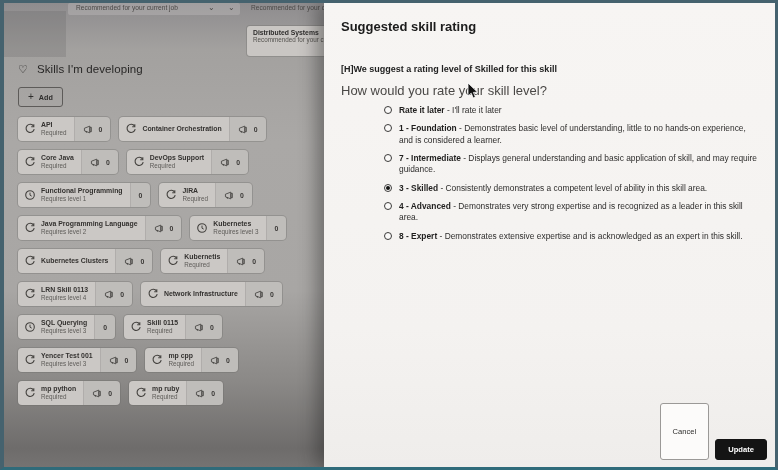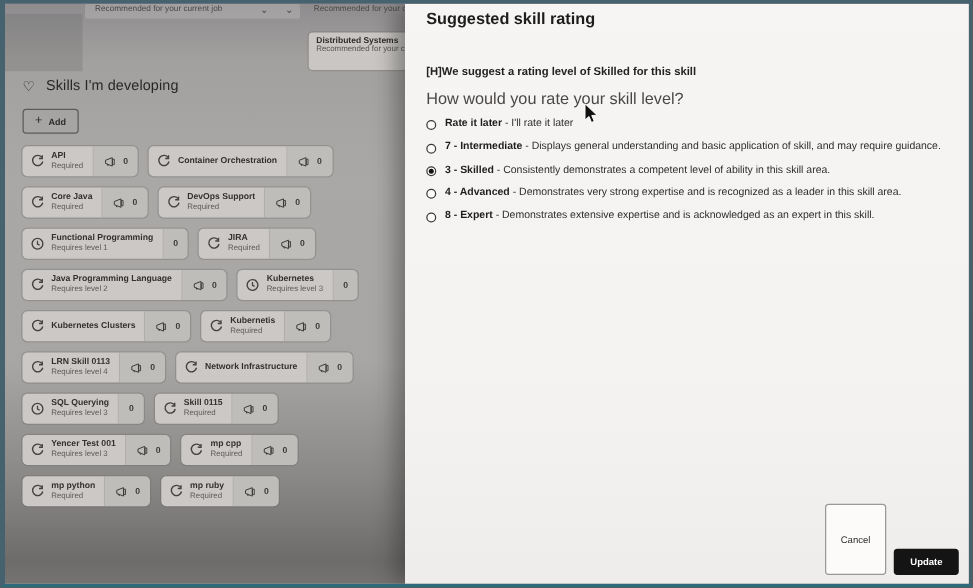--- a/index.html
+++ b/index.html
@@ -48,28 +48,28 @@
   .chip-count{
     margin-left:7px;height:100%;display:flex;align-items:center;gap:6px;padding:0 8px;
     background:rgba(0,0,0,.055);border-left:1px solid rgba(104,102,100,.18);border-radius:0 4px 4px 0;
   }
   .chip-count .num{font-size:6.9px;font-weight:bold;color:#3a3836;}
   .mega svg{width:10px;height:9px;display:block;}
   
   .panel{
     position:absolute;left:320px;top:0;width:452px;height:464px;
     background:linear-gradient(180deg,#f7f5f3 0%,#f4f2f0 70%,#efedeb 100%);
-    box-shadow:-8px 0 16px rgba(30,30,30,.4);padding:4px 17px;
+    box-shadow:-8px 0 16px rgba(30,30,30,.4);padding:16px 17px;
   }
   .panel-title{font-size:13px;font-weight:bold;color:#1c1c1c;margin:0 0 30px 0;}
   .sugg-head{font-size:9px;font-weight:bold;color:#222;margin-bottom:9px;}
   .sugg-sub{font-size:9px;color:#2e2d2c;margin-bottom:24px;}
   .question{font-size:13px;color:#4a4846;margin-bottom:7px;}
   .options{display:flex;flex-direction:column;gap:7px;}
-  .option{display:flex;align-items:flex-end;gap:7px;cursor:pointer;}
+  .option{display:flex;align-items:flex-start;gap:7px;cursor:pointer;margin-left:43px;}
   .radio{
     flex:0 0 auto;width:8px;height:8px;margin-top:1px;border:1.2px solid #3c3b3a;border-radius:50%;
     display:flex;align-items:center;justify-content:center;background:#fbfaf9;
   }
   .radio.checked::after{content:"";width:4px;height:4px;border-radius:50%;background:#111;}
   .option-text{font-size:8.4px;color:#2e2d2c;line-height:1.35;}
   .option-text b{color:#1f1e1d;}
   .score-title{font-size:9.5px;font-weight:bold;color:#1f1e1d;margin:20px 0 10px 0;}
   .score-text{font-size:9px;color:#2e2d2c;line-height:1.55;max-width:430px;margin:0;}
   .panel-footer{position:absolute;right:9px;bottom:7px;display:flex;gap:6px;}
@@ -532,20 +532,24 @@
 
     <div class="question">How would you rate your skill level?</div>
 
     <div class="options">
 
         <label class="option">
           <span class="radio"></span>
           <span class="option-text"><b>Rate it later</b> <span>-</span> <span>I'll rate it later</span></span>
         </label>
 
+        <label class="option">
+          <span class="radio"></span>
+          <span class="option-text"><b>1 - Foundation</b> <span>-</span> <span>Demonstrates basic level of understanding, little to no hands-on experience, and is considered a learner.</span></span>
+        </label>
 
         <label class="option">
           <span class="radio"></span>
           <span class="option-text"><b>7 - Intermediate</b> <span>-</span> <span>Displays general understanding and basic application of skill, and may require guidance.</span></span>
         </label>
 
         <label class="option">
           <span class="radio checked"></span>
           <span class="option-text"><b>3 - Skilled</b> <span>-</span> <span>Consistently demonstrates a competent level of ability in this skill area.</span></span>
         </label>

